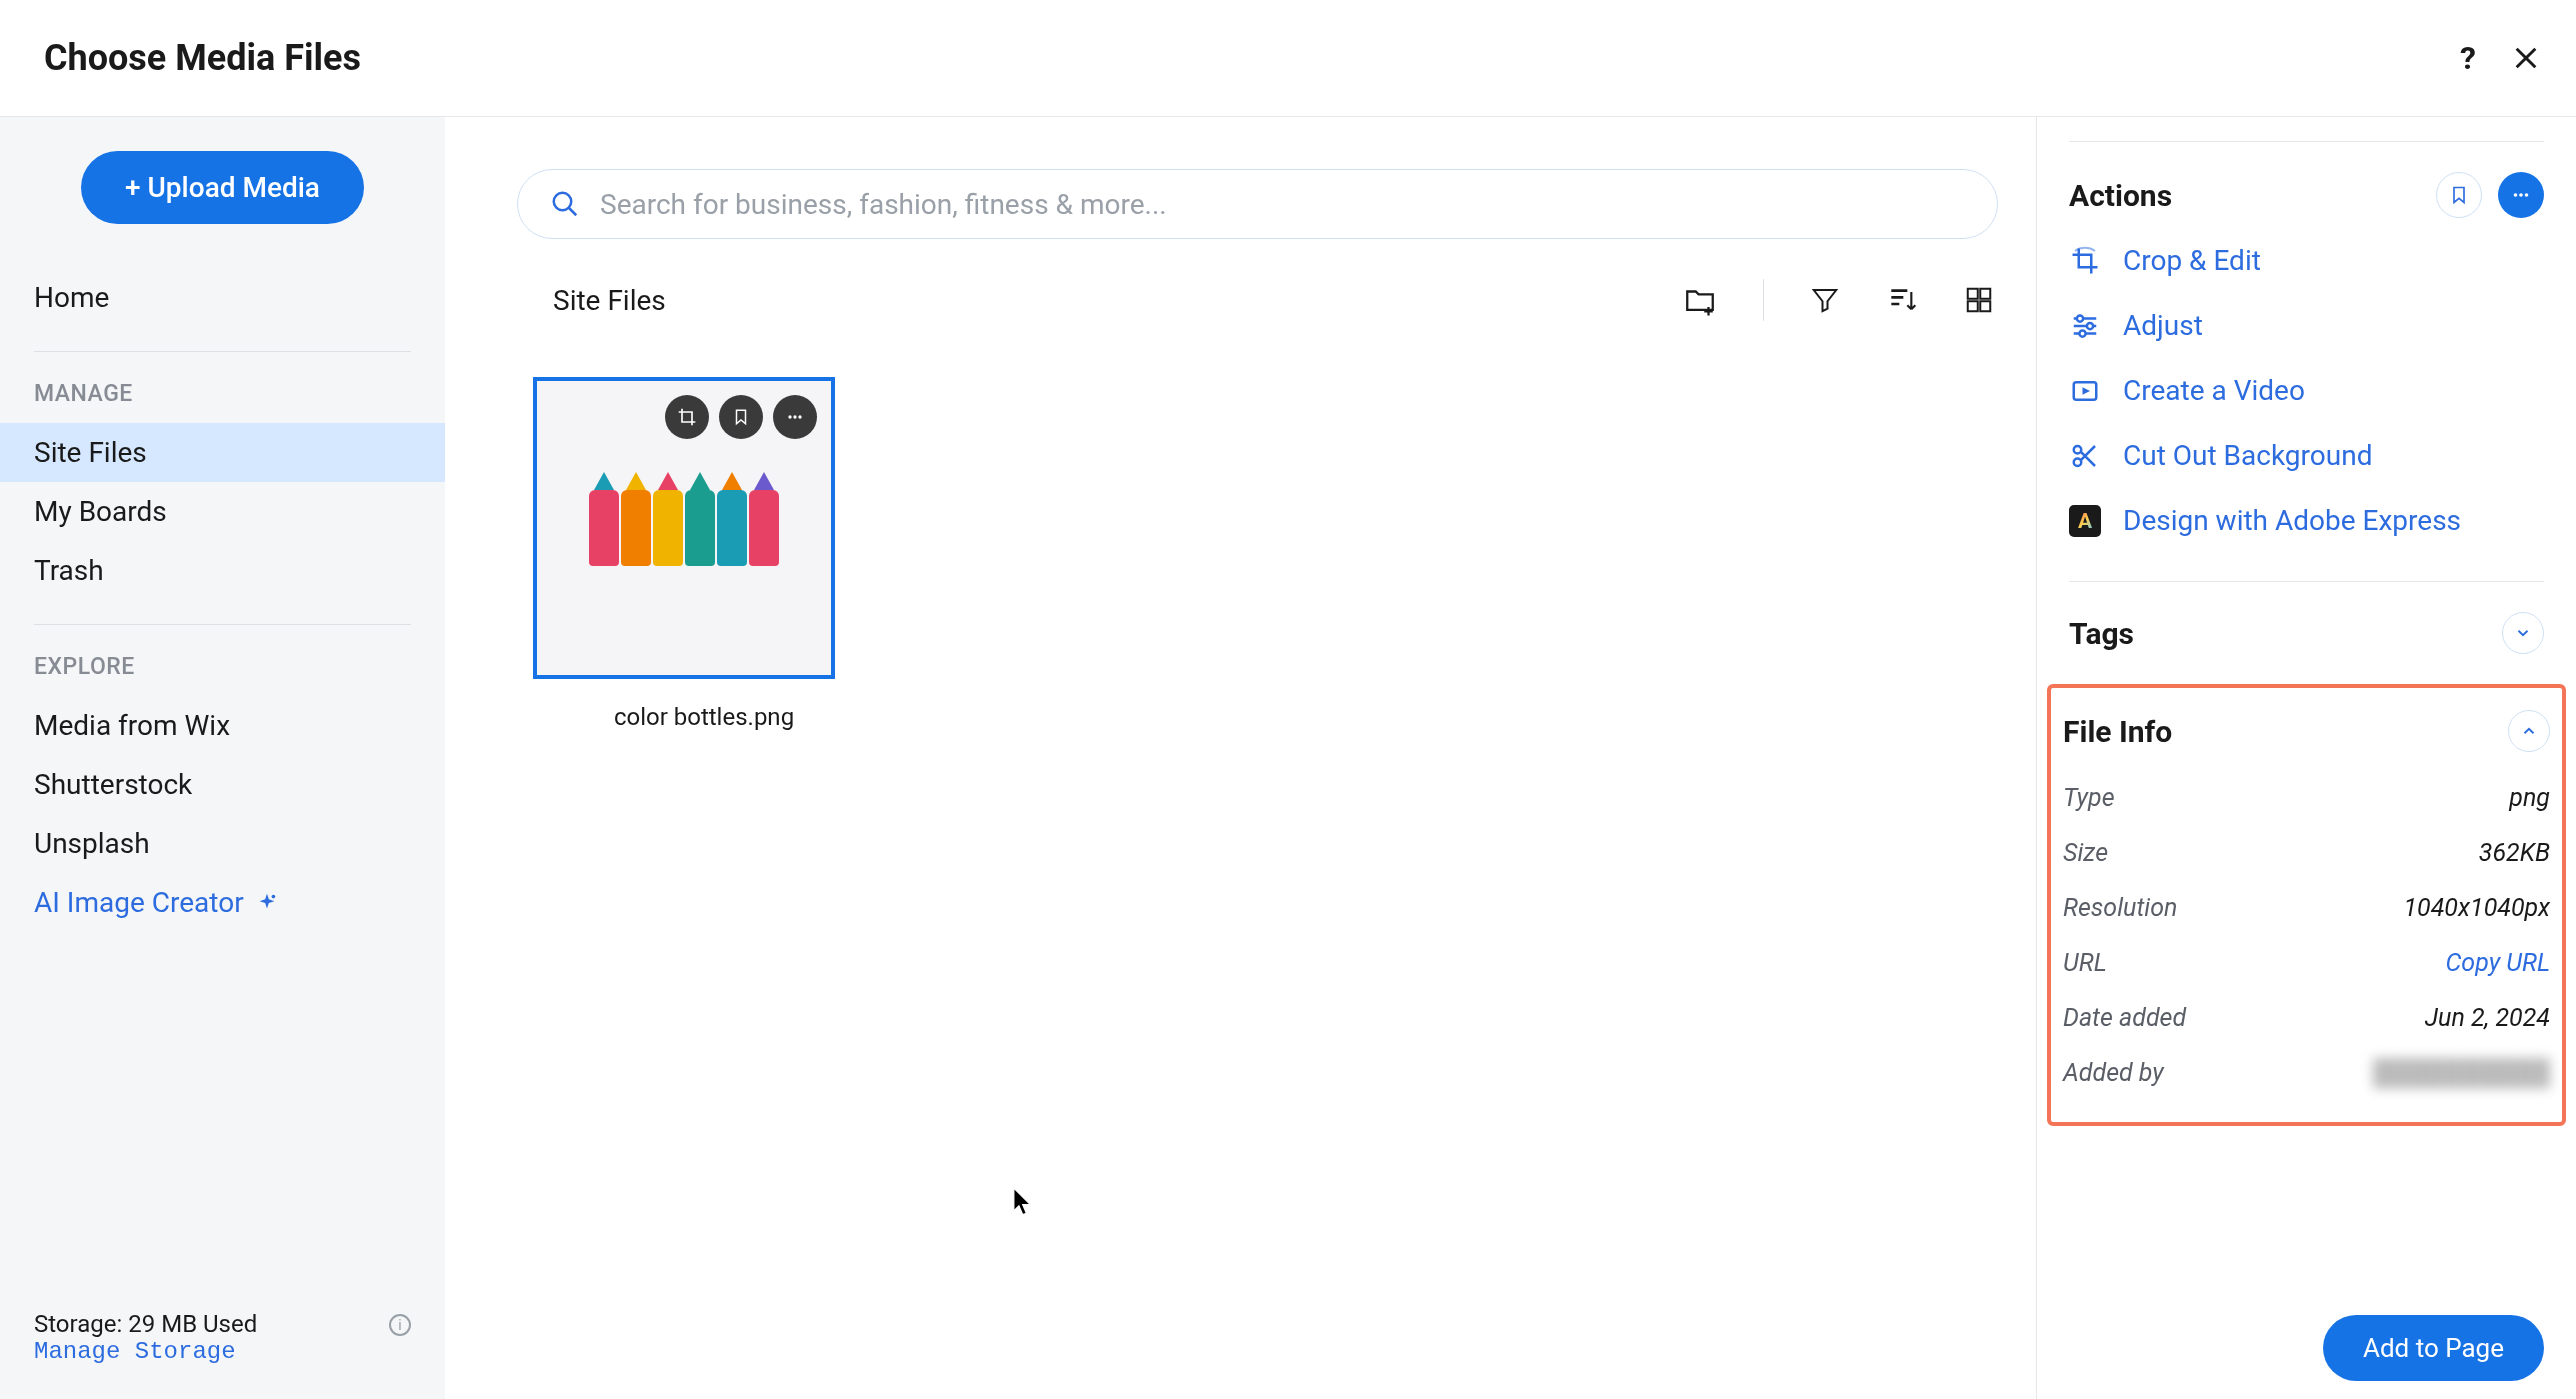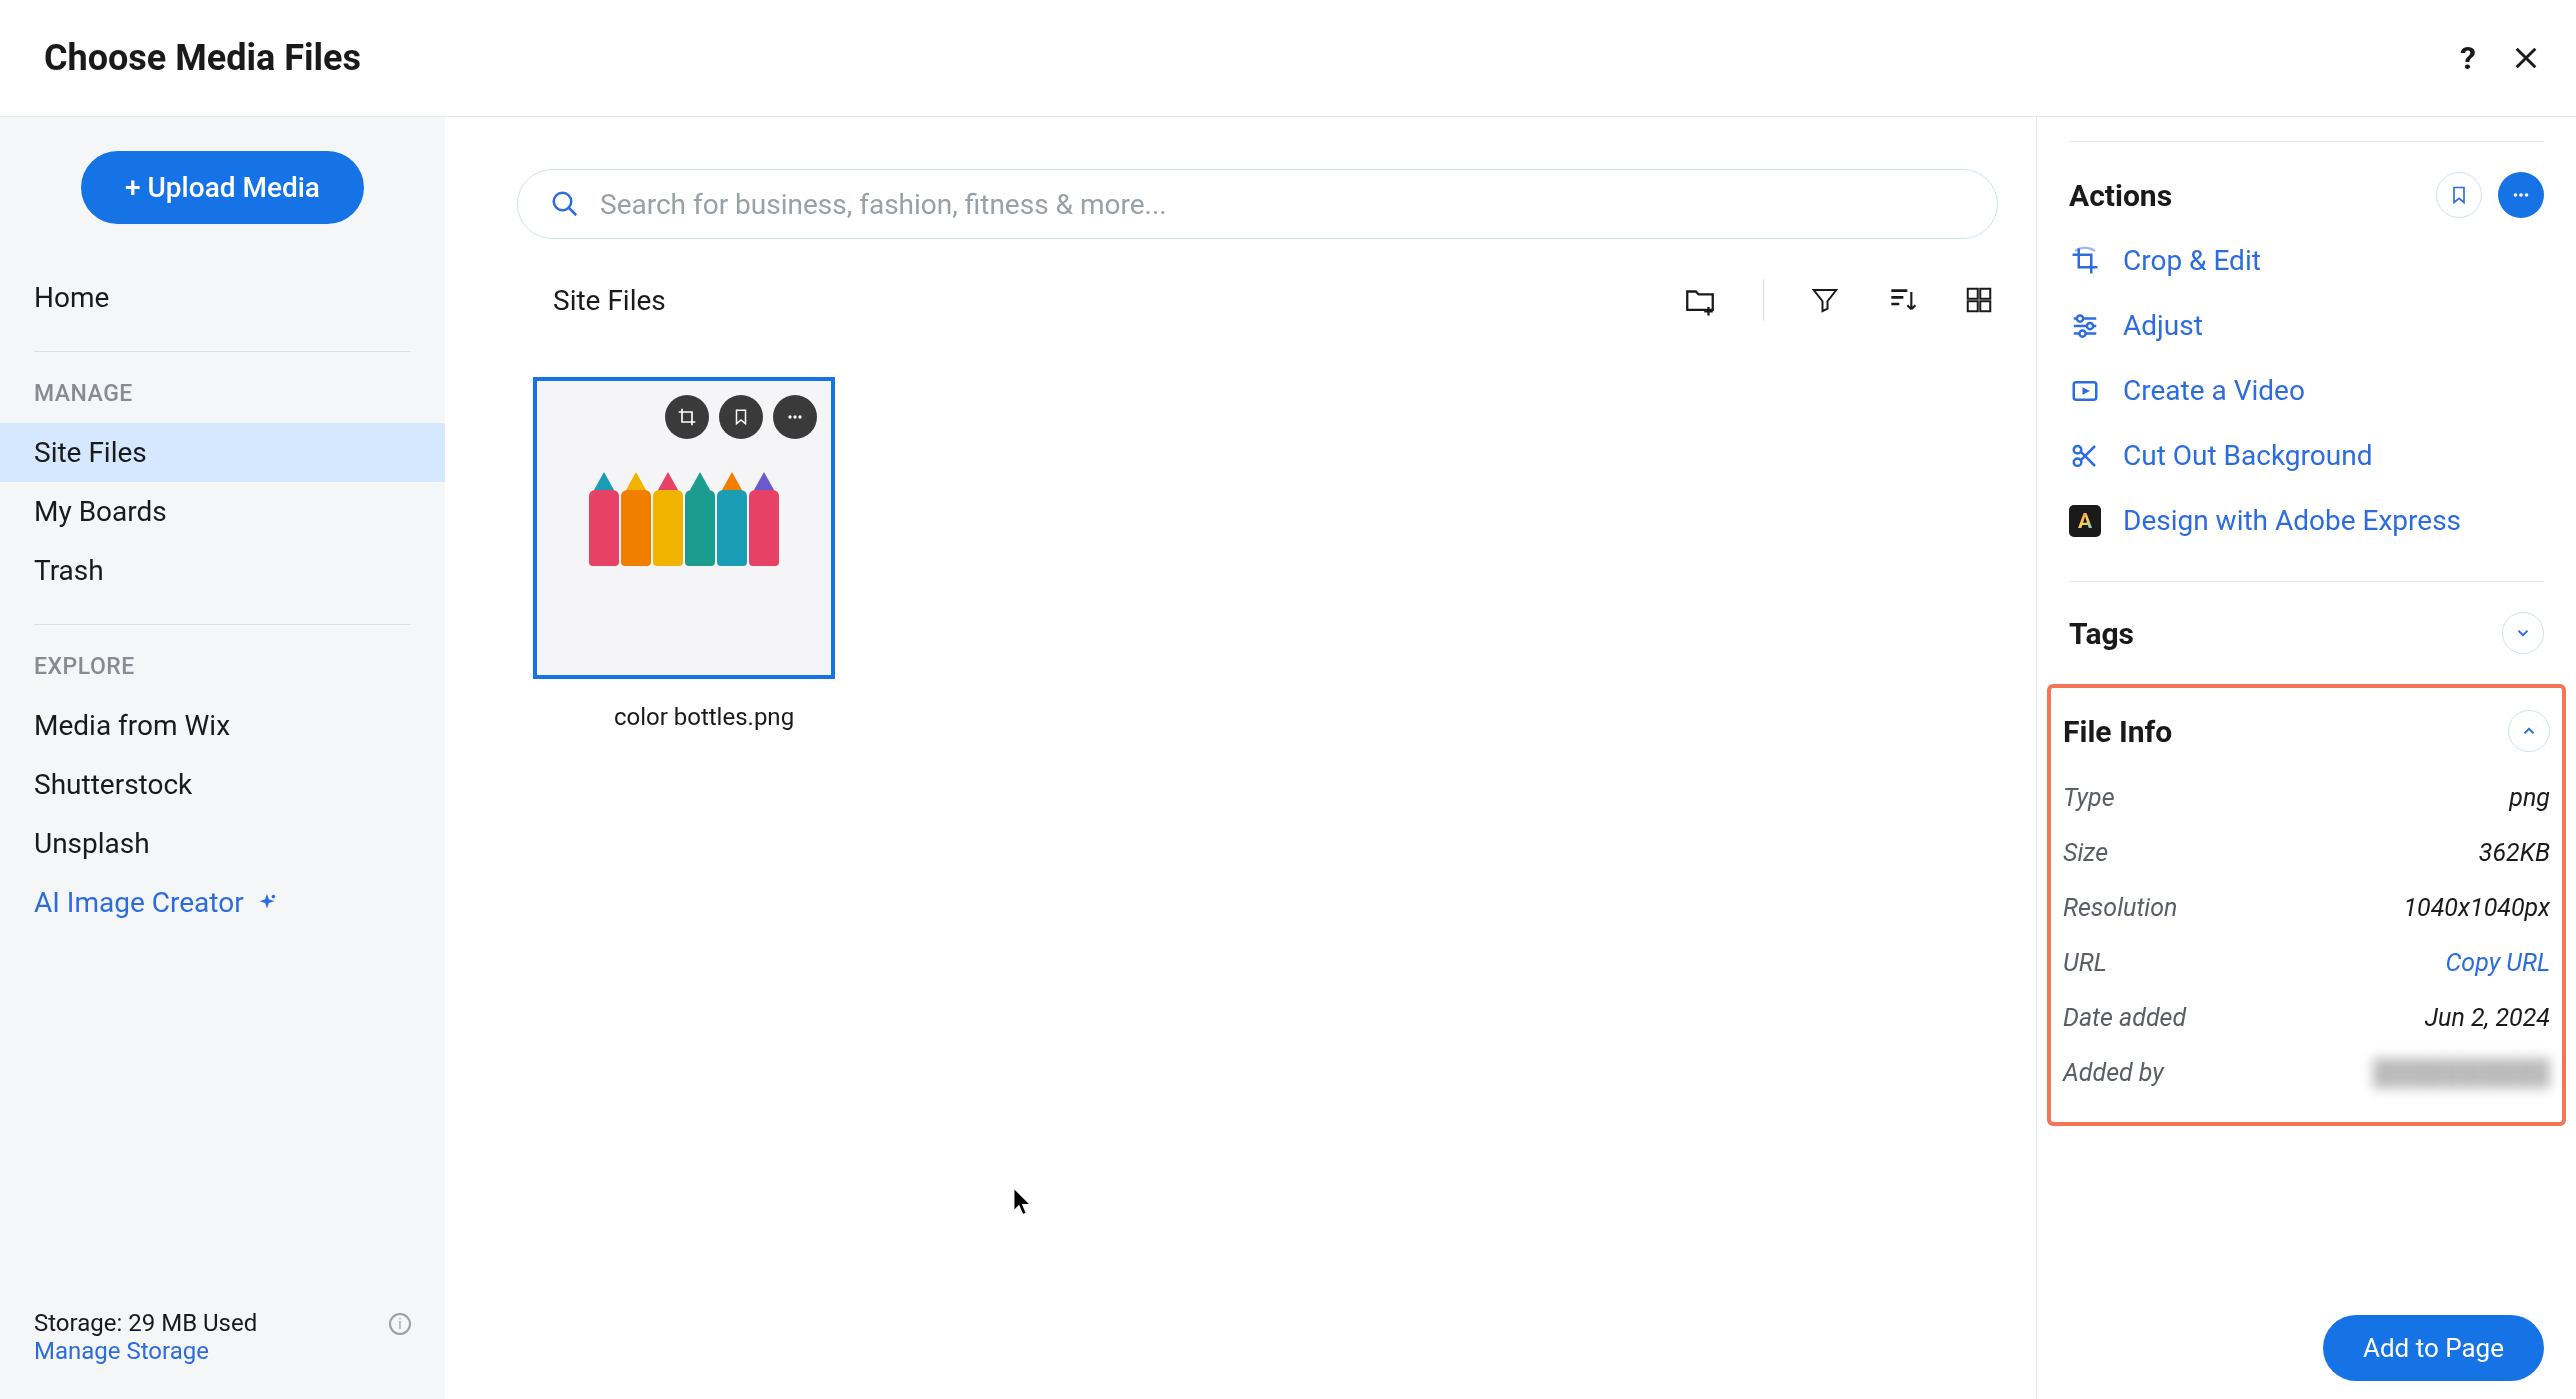--- a/index.html
+++ b/index.html
@@ -13,21 +13,21 @@
 .sidebar { width:445px; background:#f4f6f8; display:flex; flex-direction:column; padding-top:34px; }
 .upload-btn { margin:0 auto 44px; background:#1673E6; color:#fff; font-size:28px; font-weight:500; border:none; border-radius:50px; padding:20px 44px; cursor:pointer; }
 .side-item { padding:13px 34px; font-size:28px; color:#1a1a1a; cursor:pointer; }
 .side-item.active { background:#d6e8ff; }
 .side-divider { border:none; border-top:1px solid #dcdfe3; margin:24px 34px 28px; }
 .side-heading { padding:0 34px 16px; font-size:23px; font-weight:500; color:#868b94; letter-spacing:0.5px; }
 .ai-item { color:#2d6cdf; display:flex; align-items:center; gap:12px; }
 .spacer { flex:1; }
 .storage-box { padding:0 34px 34px; display:flex; align-items:flex-start; justify-content:space-between; }
 .storage-label { font-size:24px; color:#1a1a1a; }
-.manage-link { font-size:24px; color:#2d6cdf; text-decoration:none; cursor:pointer; }
+.manage-link { font-size:24px; color:#2d6cdf; text-decoration:none; cursor:pointer;font-family:Liberation Mono, monospace; }
 .info-icon { width:22px; height:22px; border:2px solid #9aa0a8; border-radius:50%; display:flex; align-items:center; justify-content:center; font-size:14px; color:#9aa0a8; margin-top:4px; }
 .main { flex:1; display:flex; }
 .content { flex:1; padding:52px 38px 0 72px; }
 .search-bar { display:flex; align-items:center; border:1px solid #cfe0f5; border-radius:50px; height:70px; padding:0 32px; gap:20px; }
 .search-bar svg { flex-shrink:0; }
 .search-input { flex:1; border:none; outline:none; font-size:28px; color:#1a1a1a; background:transparent; }
 .search-input::placeholder { color:#9aa0a8; }
 .content-header { display:flex; align-items:center; justify-content:space-between; margin-top:40px; padding:0 4px 0 36px; }
 .breadcrumb { font-size:28px; color:#1a1a1a; }
 .toolbar-right { display:flex; align-items:center; gap:46px; }

